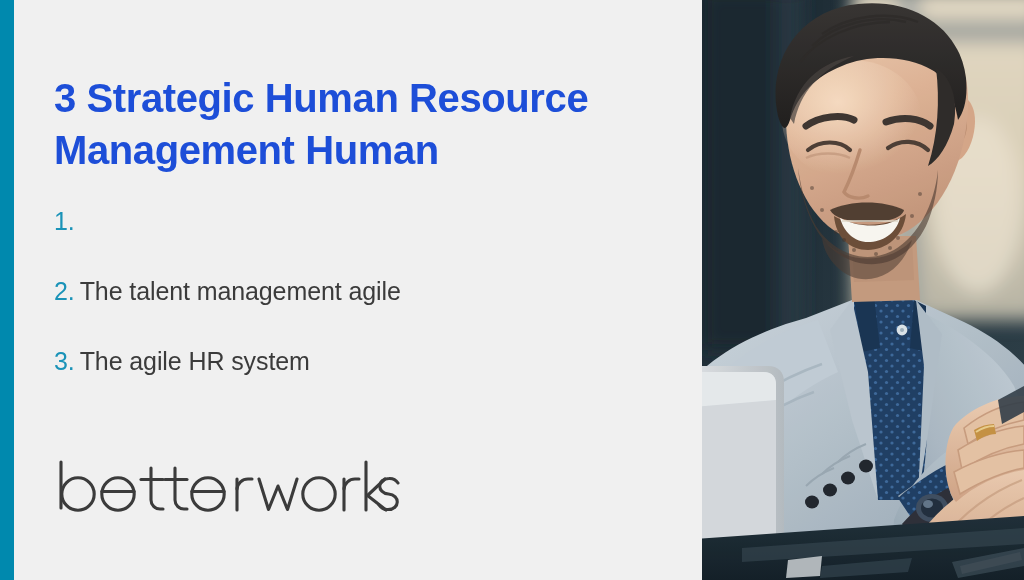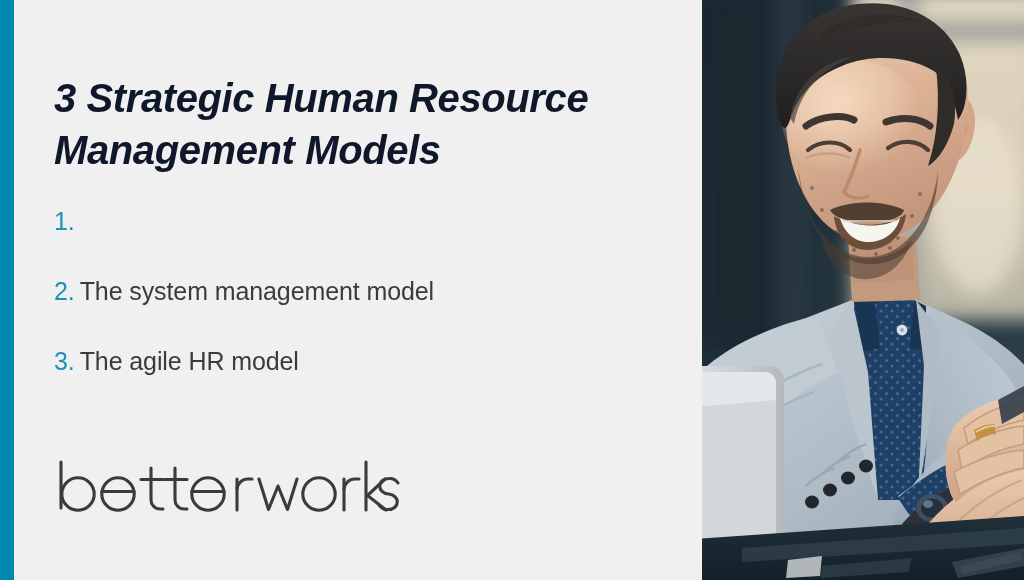--- a/index.html
+++ b/index.html
@@ -40,23 +40,22 @@
   }
 
   #title {
     position: absolute;
     left: 40px;
     top: 72px;
     width: 620px;
     font-size: 40px;
     line-height: 52px;
     font-weight: bold;
-    color: #0f172a;
+    color: #1d4ed8;
     letter-spacing: -0.4px;
-    font-style: italic;
   }
   #title .line {
     display: block;
   }
 
   #model-list {
     position: absolute;
     left: 40px;
     top: 207px;
     width: 630px;
@@ -118,37 +117,37 @@
 <body>
 
 <div id="slide">
 
   <div id="accent-bar"></div>
 
   <div id="content">
 
     <div id="title">
       <span class="line">3 Strategic Human Resource</span>
-      <span class="line">Management Models</span>
+      <span class="line">Management Human</span>
     </div>
 
     <div id="model-list">
 
       <div class="model-item wide">
         <span class="model-num">1.</span>
       </div>
 
       <div class="model-item tight">
         <span class="model-num">2.</span>
-        <span class="model-text">The system management model</span>
+        <span class="model-text">The talent management agile</span>
       </div>
 
       <div class="model-item tight">
         <span class="model-num">3.</span>
-        <span class="model-text">The agile HR model</span>
+        <span class="model-text">The agile HR system</span>
       </div>
 
     </div>
 
     <div id="logo">
       <svg viewBox="0 0 345 62" xmlns="http://www.w3.org/2000/svg">
         <g fill="none" stroke="#3b3b3b" stroke-width="3.1" stroke-linecap="round" stroke-linejoin="round">
 
           <path d="M5 4 L5 50"></path>
           <circle cx="22" cy="36" r="16.2"></circle>

